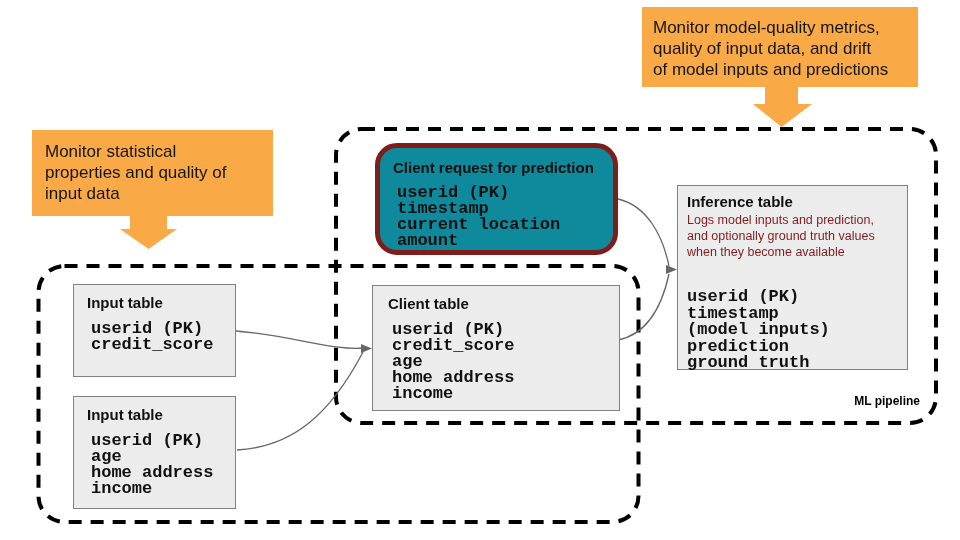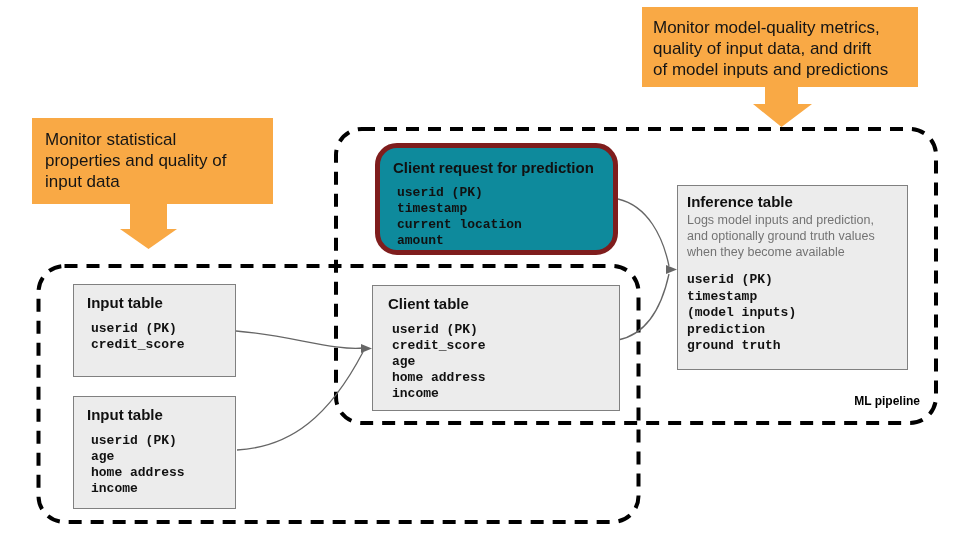--- a/index.html
+++ b/index.html
@@ -14,42 +14,42 @@
   .layer{position:absolute;left:0;top:0;width:960px;height:540px;}
   .pipeline-rect{fill:none;stroke:var(--dash);stroke-width:4;stroke-dasharray:13 9;}
   .connector{fill:none;stroke:var(--connector);stroke-width:1.3;}
   .arrowhead{fill:var(--connector);stroke:none;}
   .block-arrow{fill:var(--orange);stroke:none;}
 
   .callout{
     position:absolute;background:var(--orange);
     font-size:17px;line-height:21px;white-space:pre;color:#151515;
   }
-  .callout-left{left:32px;top:118px;width:241px;height:86px;padding:11px 0 0 13px;box-sizing:border-box;}
+  .callout-left{left:32px;top:130px;width:241px;height:86px;padding:11px 0 0 13px;box-sizing:border-box;}
   .callout-right{left:642px;top:7px;width:276px;height:80px;padding:10px 0 0 11px;box-sizing:border-box;}
 
   .node{position:absolute;box-sizing:border-box;}
   .gray-box{background:var(--box-fill);border:1px solid var(--box-border);}
   .node-title{font-size:15px;font-weight:bold;color:#111111;}
   .fields{
     font-family:"Liberation Mono","DejaVu Sans Mono",monospace;font-weight:bold;
-    font-size:13px;line-height:16px;white-space:pre;color:#111111;padding-left:4px;
+    font-size:17px;line-height:16px;white-space:pre;color:#111111;padding-left:4px;
   }
   .client-request{
     left:375px;top:143px;width:243px;height:112px;border-radius:22px;
     background:var(--teal);border:5px solid #7f1d1d;padding:11px 0 0 13px;
   }
   .client-request .node-title{margin-bottom:9px;}
   .input-table-1{left:73px;top:284px;width:163px;height:93px;padding:9px 0 0 13px;}
   .input-table-2{left:73px;top:396px;width:163px;height:113px;padding:9px 0 0 13px;}
   .feature-table{left:372px;top:285px;width:248px;height:126px;padding:9px 0 0 15px;}
   .gray-box .node-title{margin-bottom:10px;}
   .inference-table{left:677px;top:185px;width:231px;height:185px;padding:7px 0 0 9px;}
   .inference-table .node-title{margin-bottom:2px;}
-  .desc{font-size:12.5px;line-height:16px;white-space:pre;color:#737373;margin-bottom:12px;}
+  .desc{font-size:12.5px;line-height:16px;white-space:pre;color:#7f1d1d;margin-bottom:29px;}
   .inference-table .fields{line-height:16.5px;padding-left:0;}
 
   .zone-label{position:absolute;font-size:12px;font-weight:bold;text-align:right;width:132px;color:#000;}
   .label-data{left:500px;top:489px;}
   .label-ml{left:788px;top:394px;}
 </style>
 </head>
 <body>
 
 <div class="canvas">

